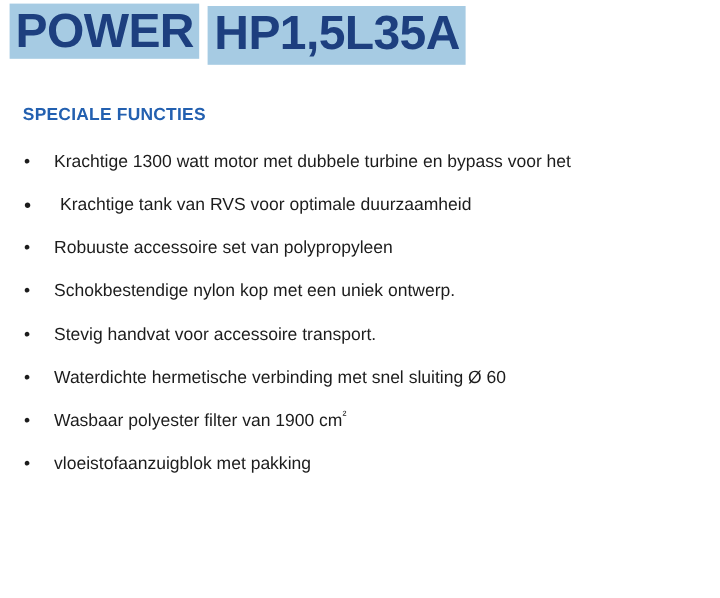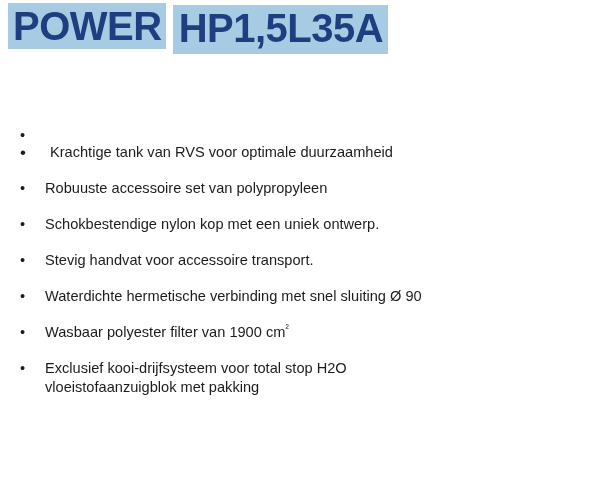--- a/index.html
+++ b/index.html
@@ -113,25 +113,27 @@
 </style>
 </head>
 <body>
 
 <div class="sheet">
 
   <div class="title-row">
     <span class="title-seg title-brand">POWER</span><span class="title-seg title-model">HP1,5L35A</span>
   </div>
 
+  <div class="section-heading">SPECIALE FUNCTIES</div>
 
   <ul class="feature-list">
 
     <li class="feature-item">
       <span class="bullet">•</span>
+      <span class="line">Krachtige 1300 watt motor met dubbele turbine en bypass voor het</span>
     </li>
 
     <li class="feature-item indented">
       <span class="bullet">•</span>
       <span class="line">Krachtige tank van RVS voor optimale duurzaamheid</span>
     </li>
 
     <li class="feature-item">
       <span class="bullet">•</span>
       <span class="line">Robuuste accessoire set van polypropyleen</span>
@@ -142,29 +144,28 @@
       <span class="line">Schokbestendige nylon kop met een uniek ontwerp.</span>
     </li>
 
     <li class="feature-item">
       <span class="bullet">•</span>
       <span class="line">Stevig handvat voor accessoire transport.</span>
     </li>
 
     <li class="feature-item">
       <span class="bullet">•</span>
-      <span class="line">Waterdichte hermetische verbinding met snel sluiting Ø 90</span>
+      <span class="line">Waterdichte hermetische verbinding met snel sluiting Ø 60</span>
     </li>
 
     <li class="feature-item">
       <span class="bullet">•</span>
       <span class="line"><span>Wasbaar polyester filter van 1900 cm</span><sup class="sq">²</sup></span>
     </li>
 
     <li class="feature-item">
       <span class="bullet">•</span>
-      <span class="line">Exclusief kooi-drijfsysteem voor total stop H2O</span>
       <span class="line">vloeistofaanzuigblok met pakking</span>
     </li>
 
   </ul>
 
 </div>
 
 </body></html>

